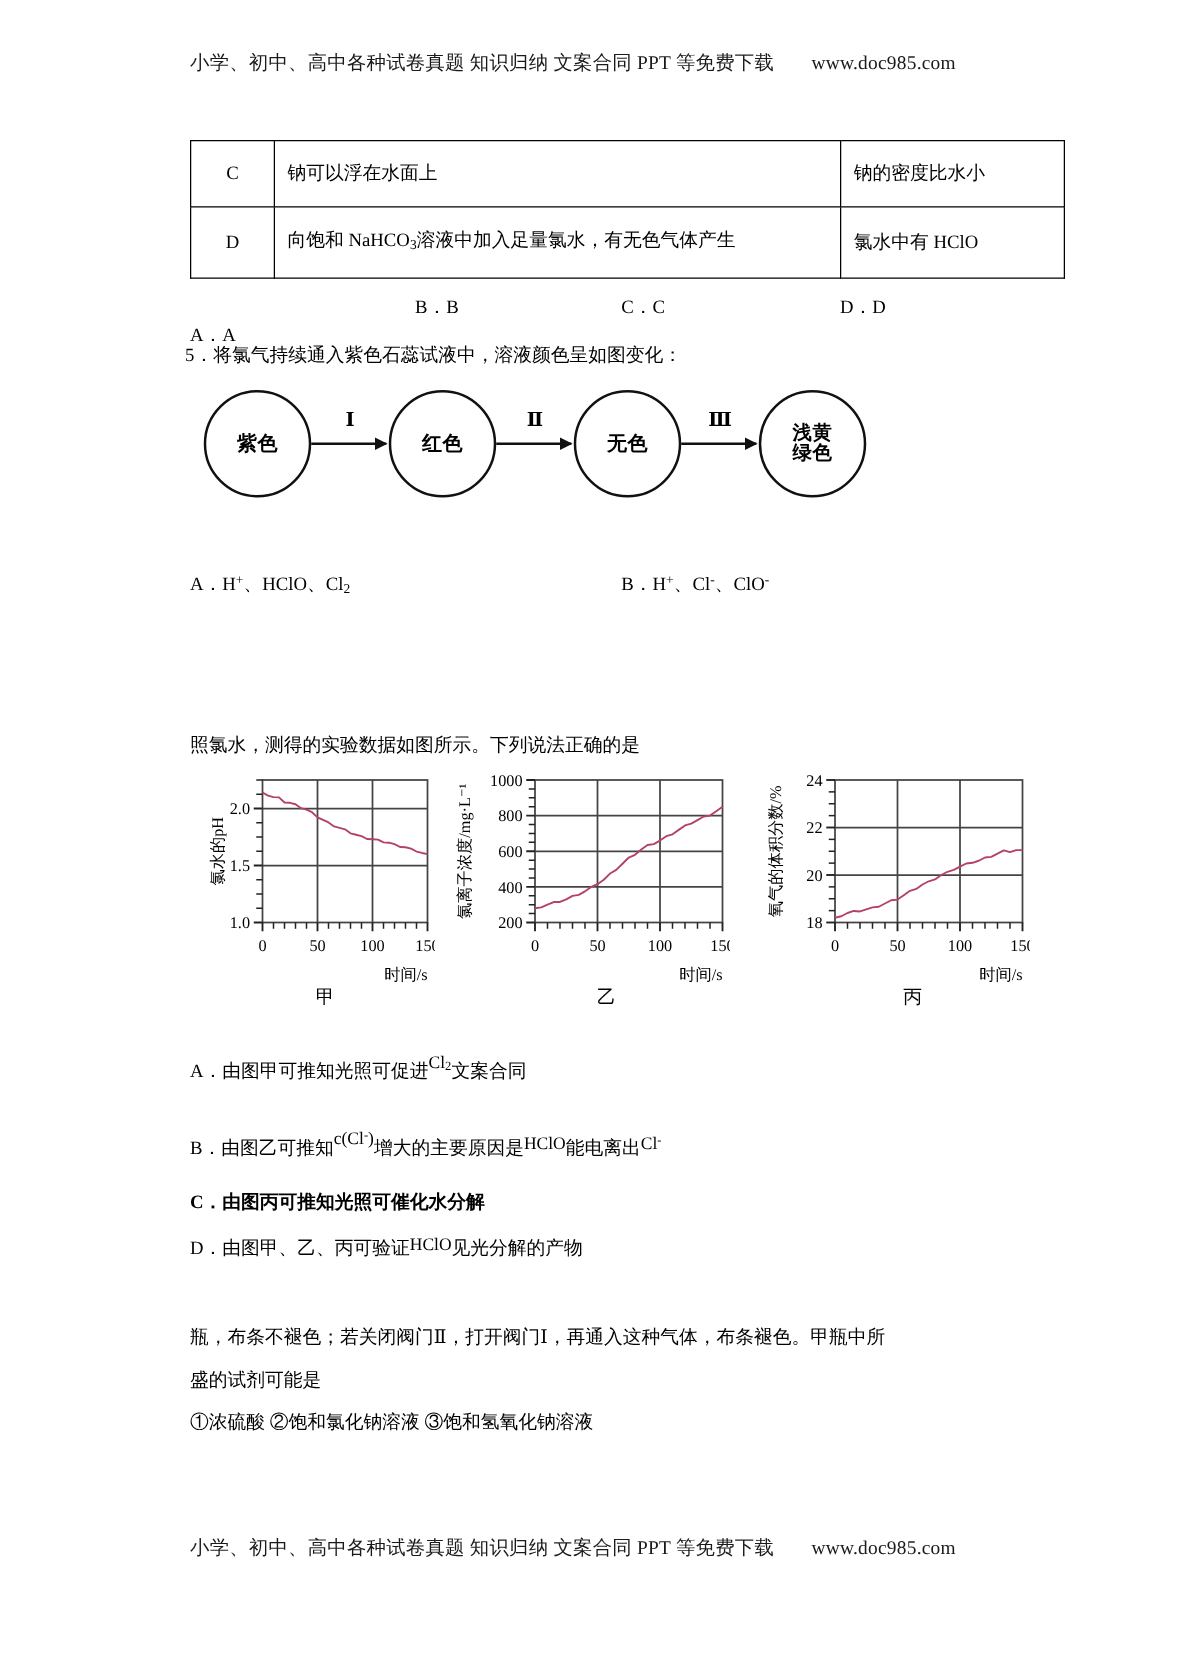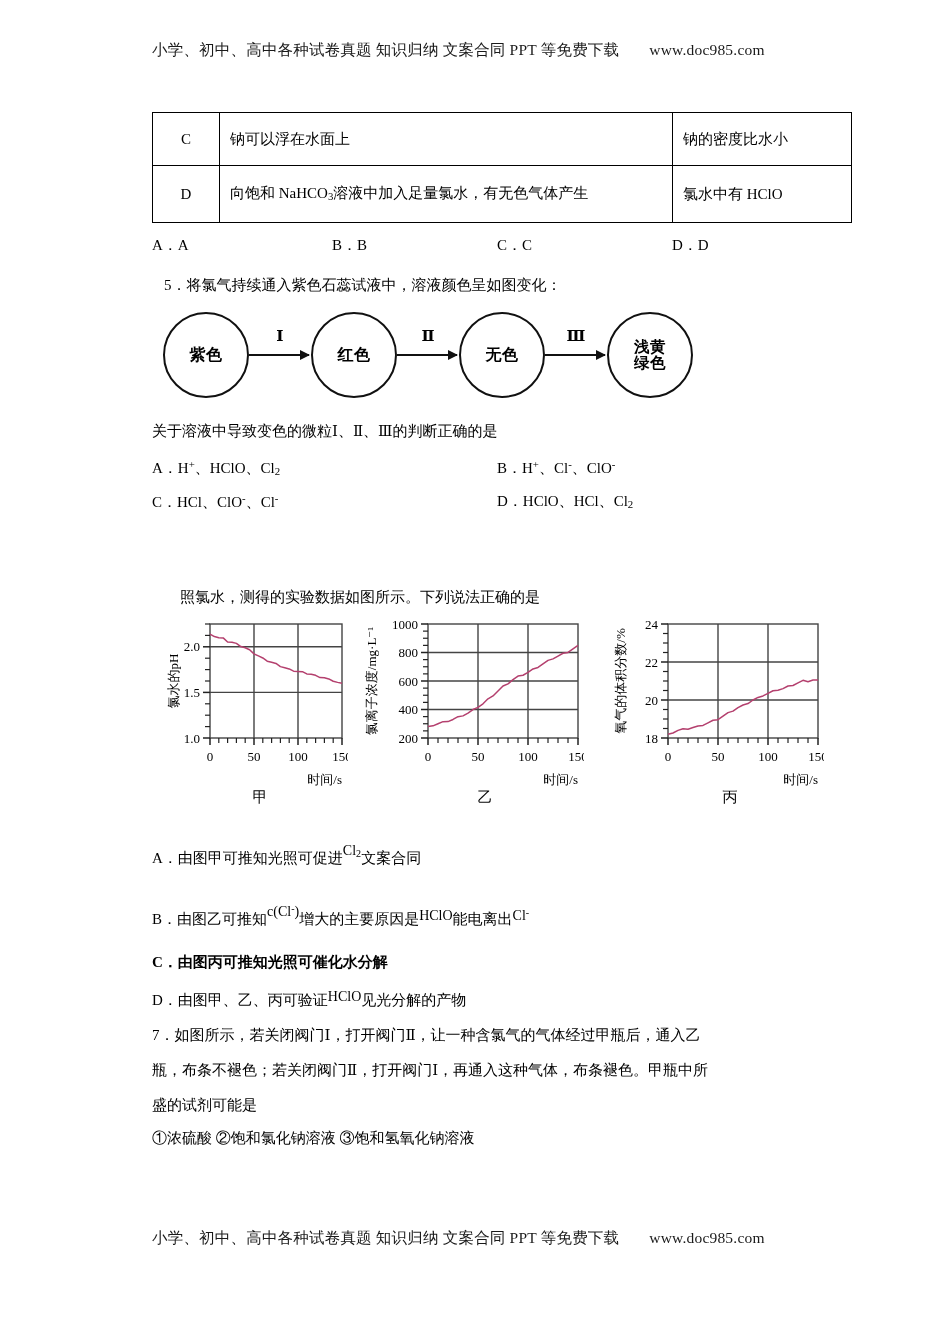--- a/index.html
+++ b/index.html
@@ -80,21 +80,21 @@
 
   
   .choices-row {
     position: absolute;
     left: 152px;
     top: 236px;
     width: 652px;
     font-size: 15px;
   }
   .choices-row span { position: absolute; white-space: nowrap; }
-  .ch-a { left: 0px; }
+  .ch-a { left: 0px; margin-top: 23px; }
   .ch-b { left: 180px; }
   .ch-c { left: 345px; }
   .ch-d { left: 520px; }
 
   
   .optrow {
     position: absolute;
     left: 152px;
     width: 652px;
     font-size: 15px;
@@ -220,21 +220,21 @@
     </tbody>
   </table>
 
   <div class="choices-row">
     <span class="ch-a">A．A</span>
     <span class="ch-b">B．B</span>
     <span class="ch-c">C．C</span>
     <span class="ch-d">D．D</span>
   </div>
 
-  <div class="txt" style="left:164px; top:274px;">5．将氯气持续通入紫色石蕊试液中，溶液颜色呈如图变化：</div>
+  <div class="txt" style="left:148px; top:274px;">5．将氯气持续通入紫色石蕊试液中，溶液颜色呈如图变化：</div>
 
   <div id="flow">
     <div class="circ" id="c0">紫色</div>
     <div class="arrow" id="a0"></div>
     <div class="alabel" id="l0">Ⅰ</div>
 
     <div class="circ" id="c1">红色</div>
     <div class="arrow" id="a1"></div>
     <div class="alabel" id="l1">Ⅱ</div>
 
@@ -243,32 +243,27 @@
     <div class="alabel" id="l2">Ⅲ</div>
 
     <div class="circ two" id="c3">
       <span>
         <span class="stack">浅黄</span>
         <span class="stack">绿色</span>
       </span>
     </div>
   </div>
 
-  <div class="txt" style="left:152px; top:420px;">关于溶液中导致变色的微粒Ⅰ、Ⅱ、Ⅲ的判断正确的是</div>
 
   <div class="optrow" style="top:458px;">
     <span class="left">A．H<sup>+</sup>、HClO、Cl<sub>2</sub></span>
     <span class="right">B．H<sup>+</sup>、Cl<sup>-</sup>、ClO<sup>-</sup></span>
   </div>
-  <div class="optrow" style="top:492px;">
-    <span class="left">C．HCl、ClO<sup>-</sup>、Cl<sup>-</sup></span>
-    <span class="right">D．HClO、HCl、Cl<sub>2</sub></span>
-  </div>
-
-  <div class="txt" style="left:152px; top:586px;margin-left:28px;">照氯水，测得的实验数据如图所示。下列说法正确的是</div>
+
+  <div class="txt" style="left:152px; top:586px;">照氯水，测得的实验数据如图所示。下列说法正确的是</div>
 
   <div class="chart" id="chart-jia">
       <svg width="182" height="172">
         <rect x="44" y="8" width="132" height="114" fill="#fff" stroke="#444" stroke-width="1.4"></rect>
         <line x1="88" y1="8" x2="88" y2="122" stroke="#444" stroke-width="1.4"></line>
         <line x1="132" y1="8" x2="132" y2="122" stroke="#444" stroke-width="1.4"></line>
         <line x1="44" y1="76.4" x2="176" y2="76.4" stroke="#444" stroke-width="1.4"></line>
         <line x1="44" y1="30.799999999999997" x2="176" y2="30.799999999999997" stroke="#444" stroke-width="1.4"></line>
         <line x1="44" y1="122" x2="44" y2="129" stroke="#222" stroke-width="1.5"></line>
         <line x1="52.8" y1="122" x2="52.8" y2="127" stroke="#222" stroke-width="1.2"></line>
@@ -425,21 +420,20 @@
   <div class="txt" style="left:152px; top:901px;">
     <span>B．由图乙可推知</span><span style="display:inline-block; vertical-align:0.55em; font-size:14px;">c(Cl<sup>-</sup>)</span><span>增大的主要原因是</span><span style="display:inline-block; vertical-align:0.3em; font-size:14px;">HClO</span><span>能电离出</span><span style="display:inline-block; vertical-align:0.3em; font-size:14px;">Cl<sup>-</sup></span>
   </div>
 
   <div class="txt" style="left:152px; top:951px;font-weight:bold;">C．由图丙可推知光照可催化水分解</div>
 
   <div class="txt" style="left:152px; top:986px;">
     <span>D．由图甲、乙、丙可验证</span><span style="display:inline-block; vertical-align:0.25em; font-size:14px;">HClO</span><span>见光分解的产物</span>
   </div>
 
-  <div class="txt" style="left:152px; top:1024px;">7．如图所示，若关闭阀门Ⅰ，打开阀门Ⅱ，让一种含氯气的气体经过甲瓶后，通入乙</div>
   <div class="txt" style="left:152px; top:1059px;">瓶，布条不褪色；若关闭阀门Ⅱ，打开阀门Ⅰ，再通入这种气体，布条褪色。甲瓶中所</div>
   <div class="txt" style="left:152px; top:1094px;">盛的试剂可能是</div>
   <div class="txt" style="left:152px; top:1127px;">①浓硫酸    ②饱和氯化钠溶液    ③饱和氢氧化钠溶液</div>
 
   <div class="wm" id="wm-bottom">
     <span class="cn">小学、初中、高中各种试卷真题  知识归纳  文案合同  PPT 等免费下载</span><span class="url">www.doc985.com</span>
   </div>
 
 </div>
 

